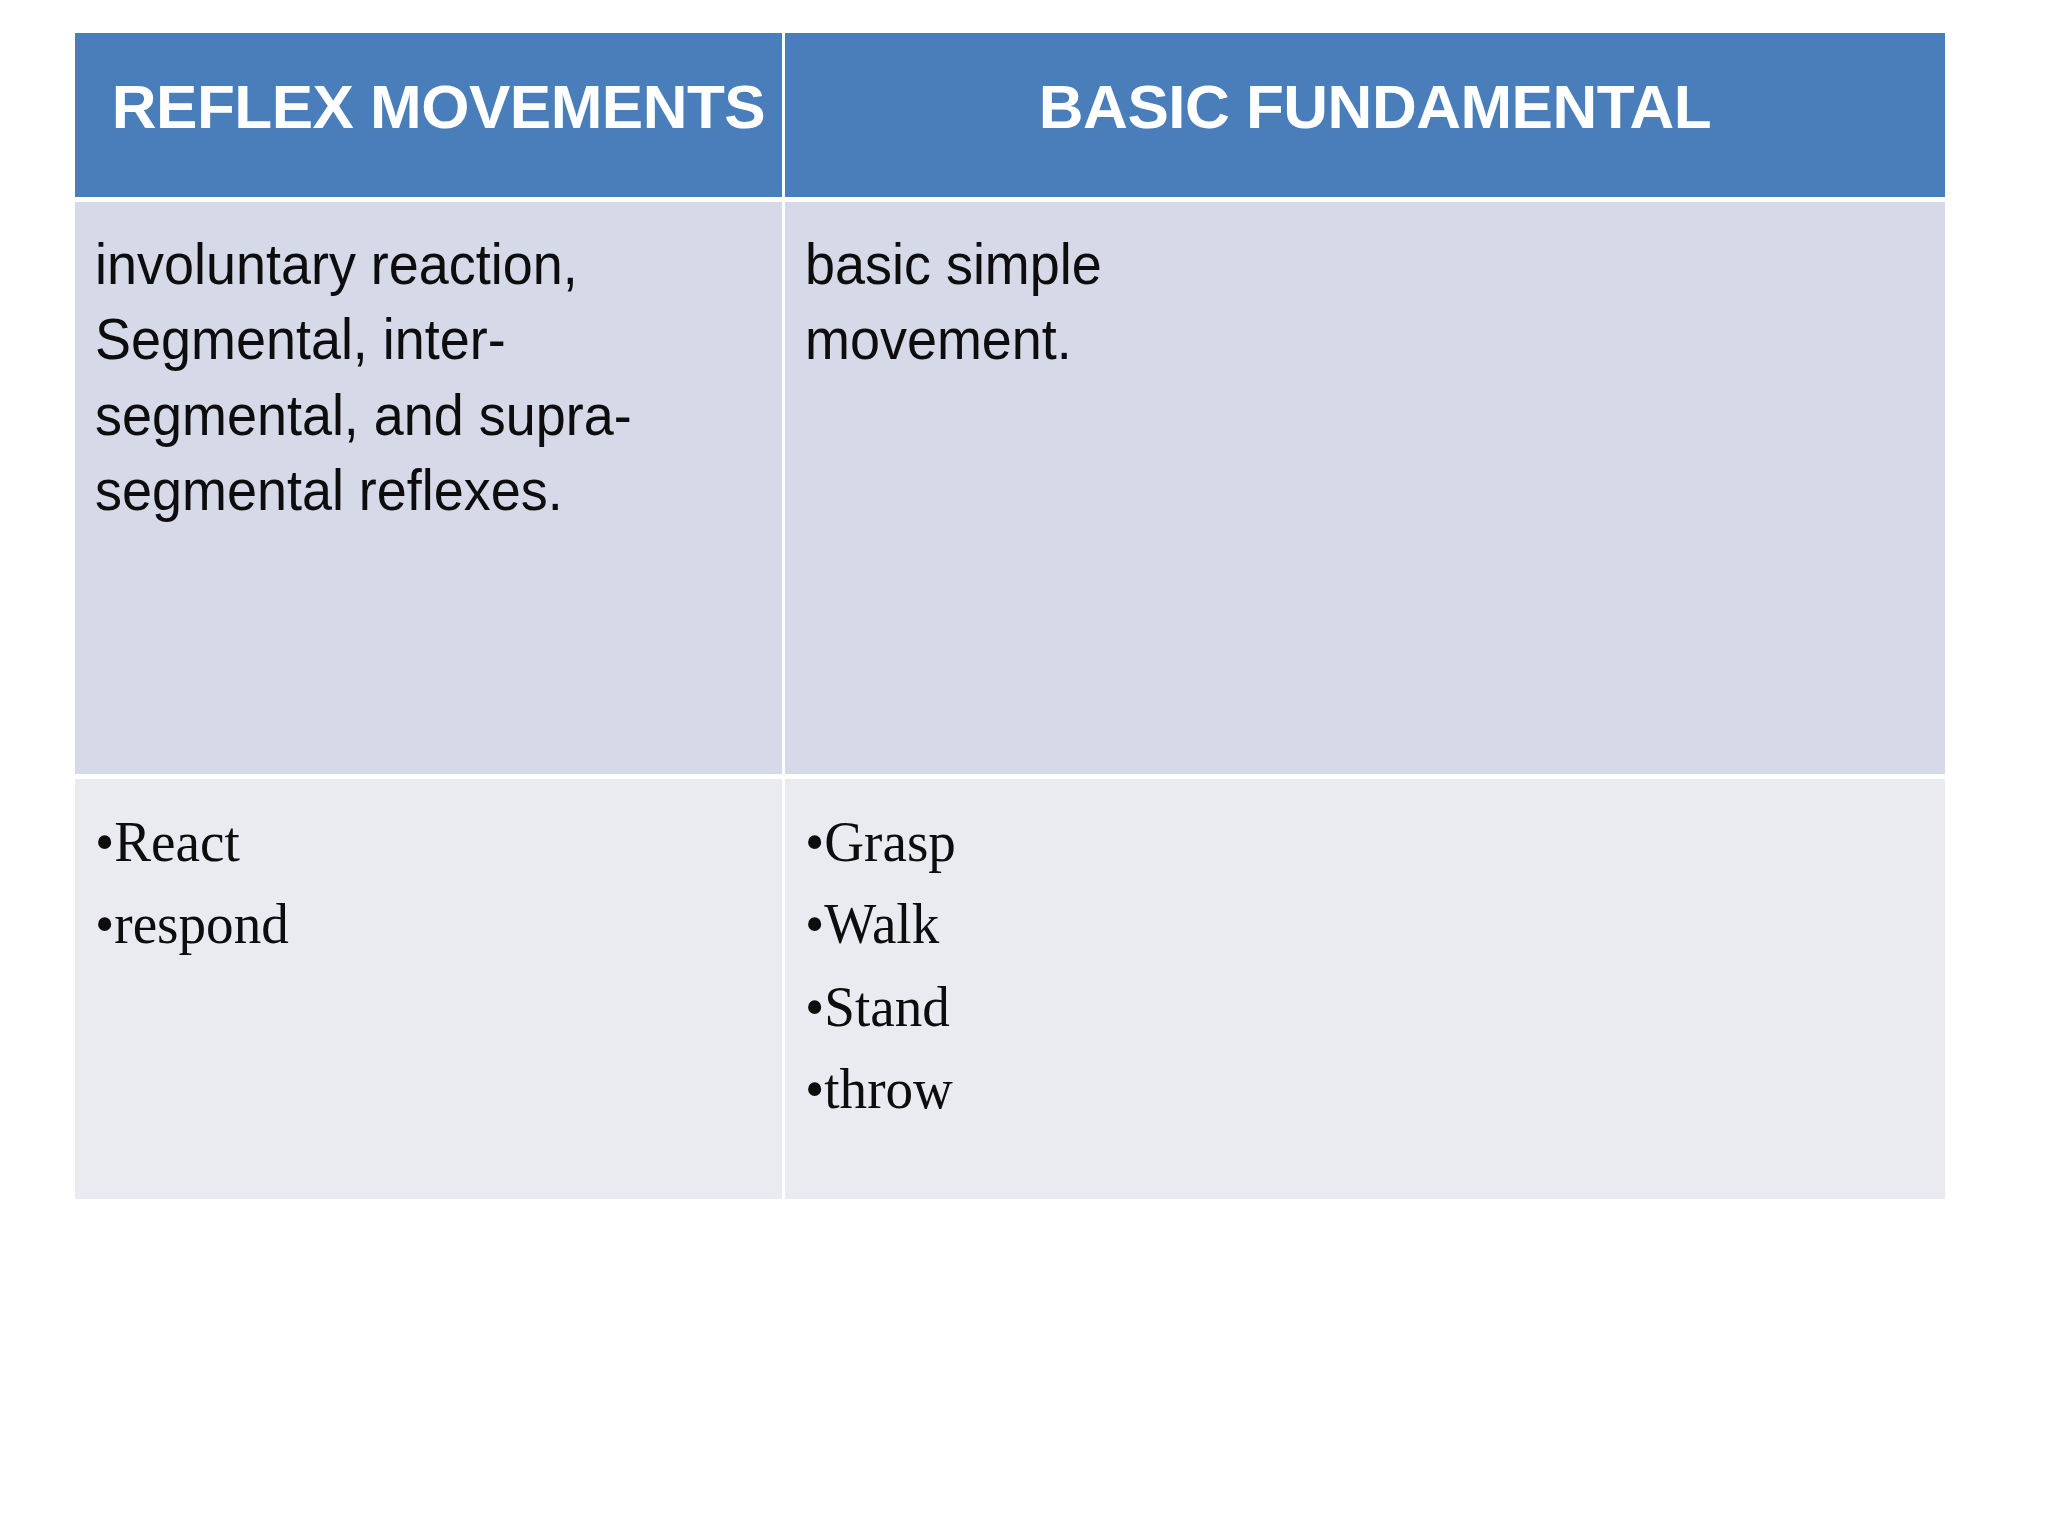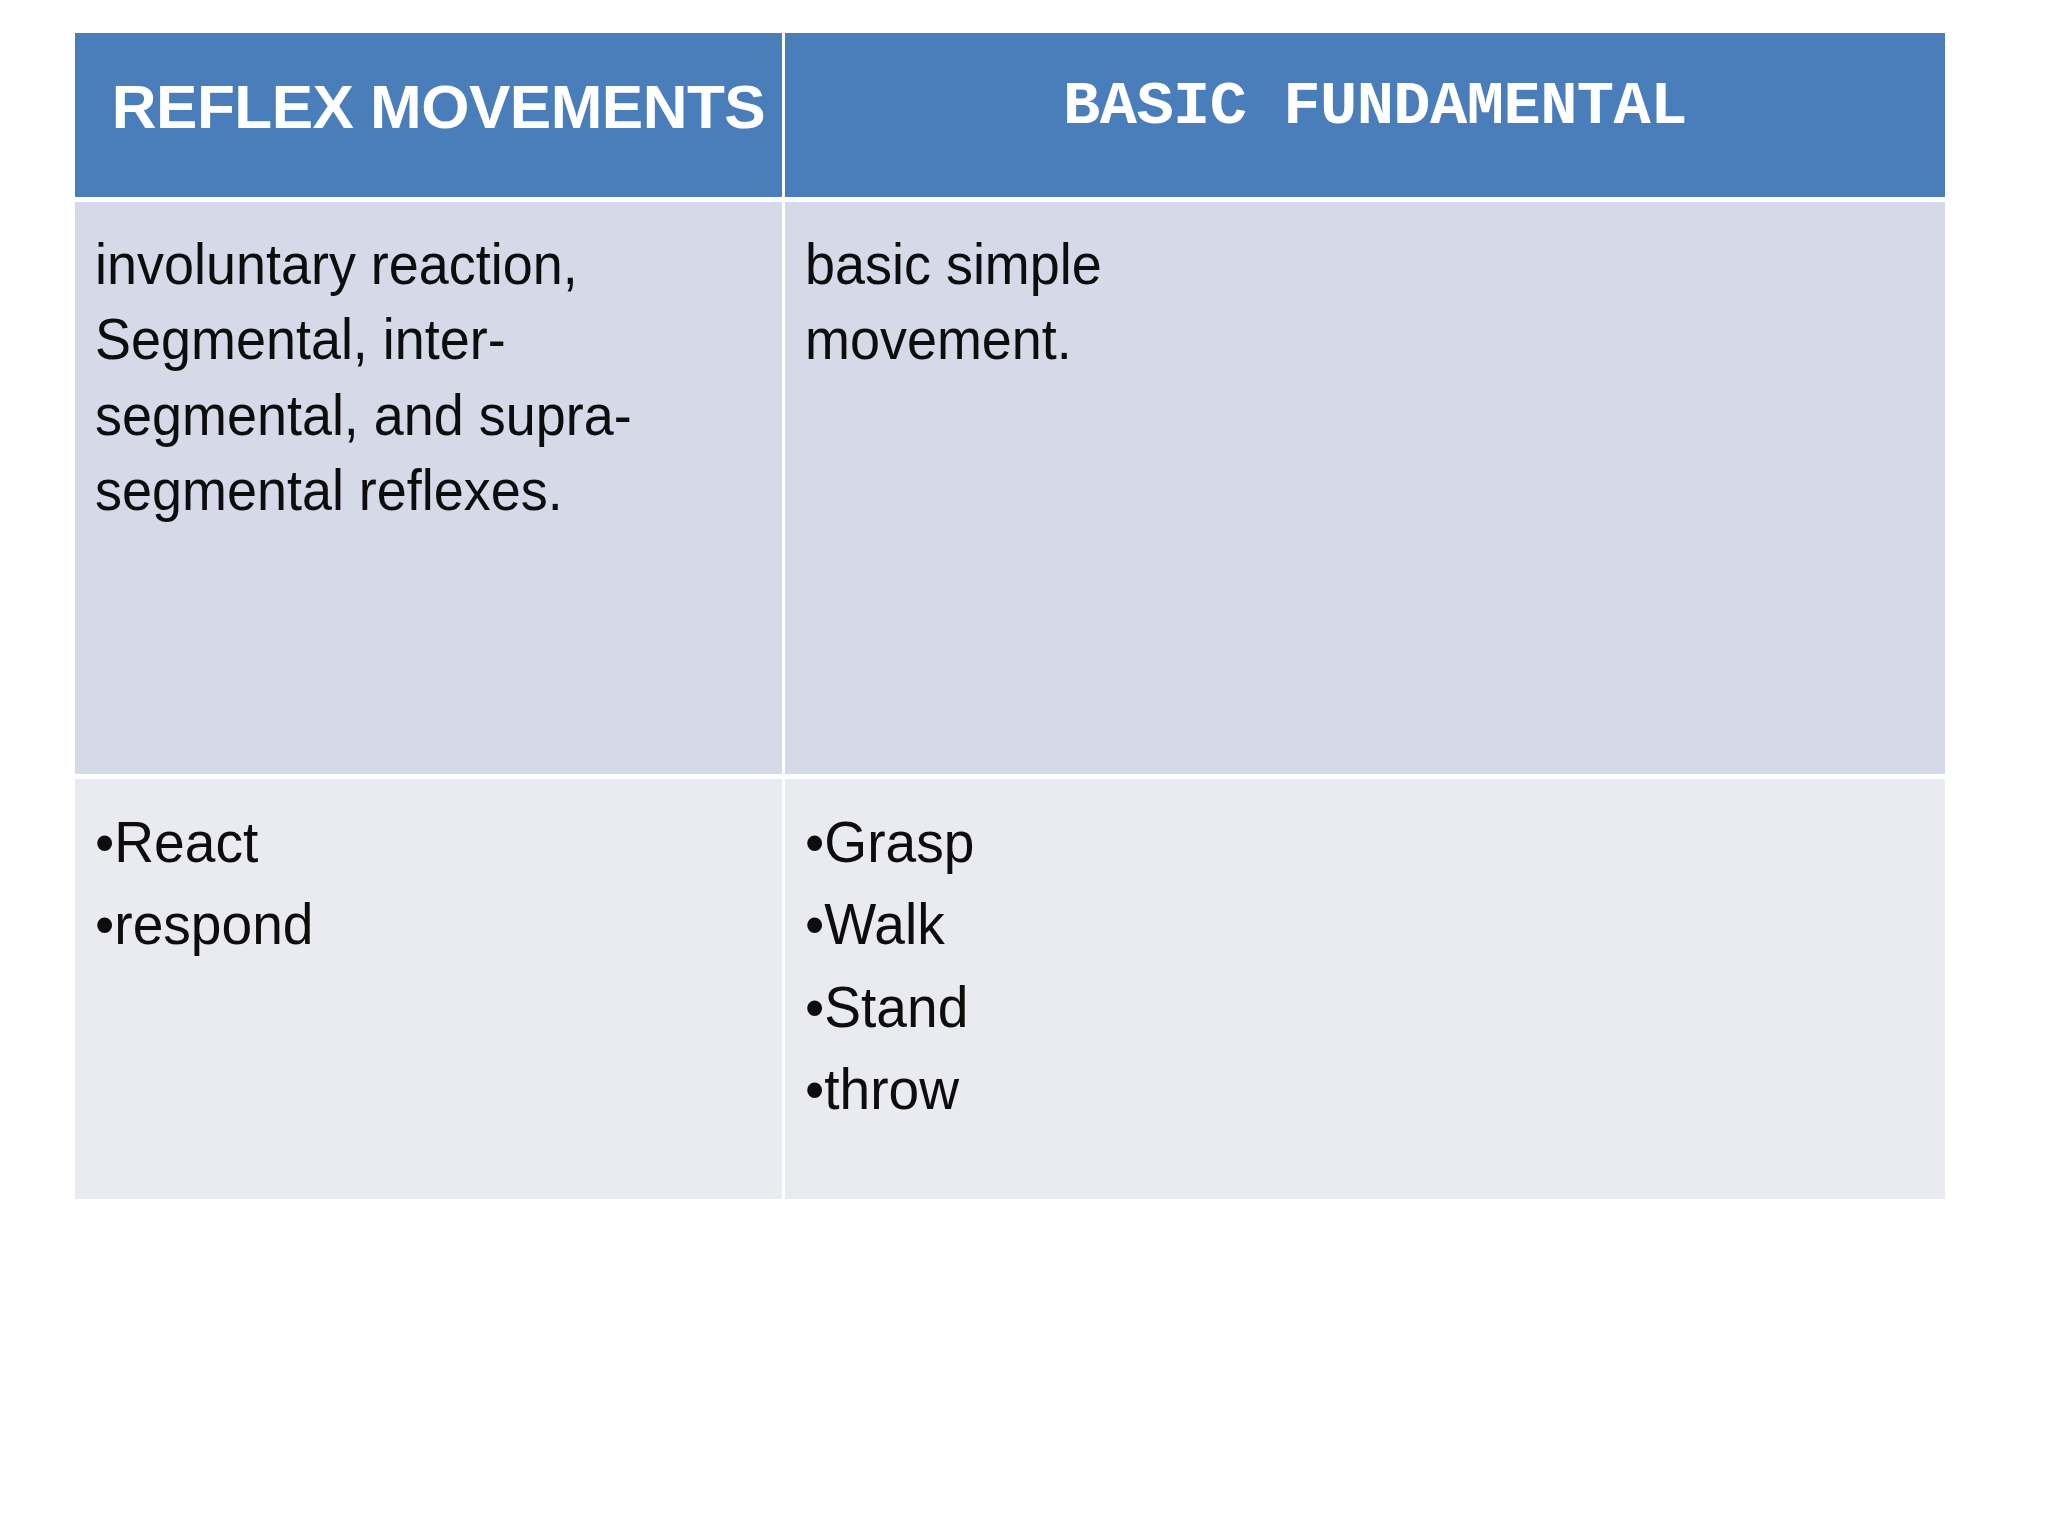--- a/index.html
+++ b/index.html
@@ -38,21 +38,21 @@
     font-size: 62px;
     line-height: 1.05;
     letter-spacing: -0.5px;
     height: 148px;
     vertical-align: middle;
     padding: 0 0 16px 20px;
     border-right: 3px solid #ffffff;
     white-space: nowrap;
     font-family: "Liberation Sans", sans-serif;
   }
-  .hdr-cell.last { border-right: none; font-family: Liberation Mono, monospace; }
+  .hdr-cell.last { border-right: none; }
 
   .body-row-1 td {
     background: #d5d9e8;
     height: 548px;
     vertical-align: top;
     padding: 24px 18px 0 20px;
     border-top: 5px solid #ffffff;
     border-right: 3px solid #ffffff;
     font-size: 58px;
     line-height: 1.30;
@@ -65,21 +65,21 @@
   .body-row-2 td {
     background: #eaebf0;
     height: 398px;
     vertical-align: top;
     padding: 22px 18px 0 20px;
     border-top: 5px solid #ffffff;
     border-right: 3px solid #ffffff;
     font-size: 58px;
     line-height: 1.42;
     color: #0d0d0d;
-    font-family: Liberation Sans, sans-serif;
+    font-family: Liberation Serif, serif;
   }
   .body-row-2 td.last { border-right: none; }
 
   .para {
     margin: 0;
     white-space: pre-line;
     transform: scaleX(0.93);
     transform-origin: left top;
   }
   .bullet-list {

